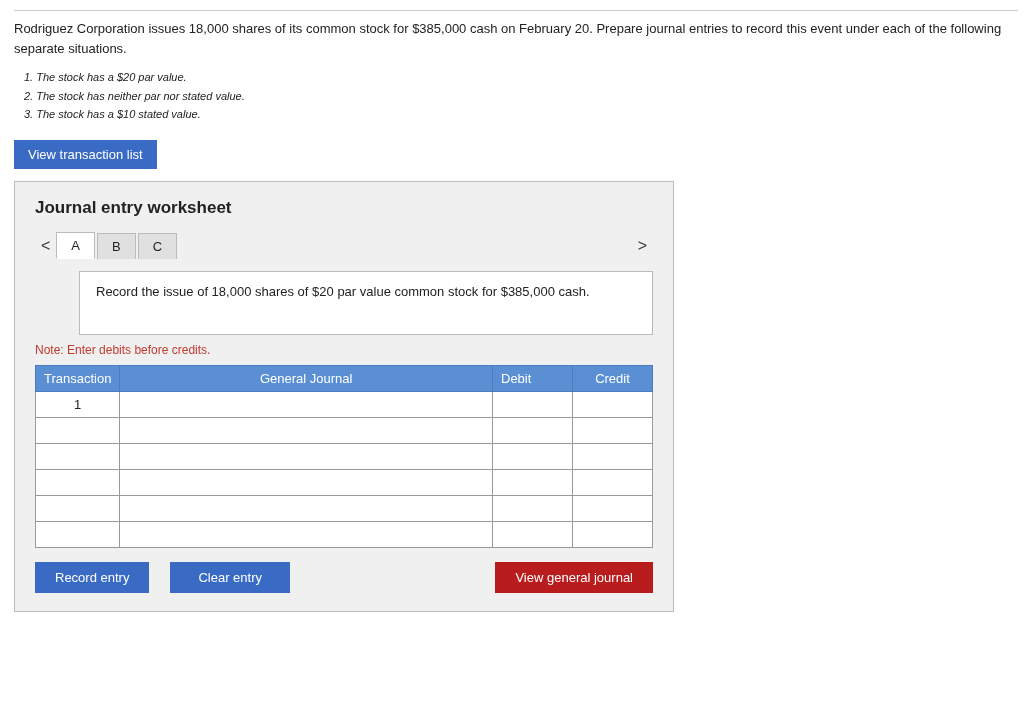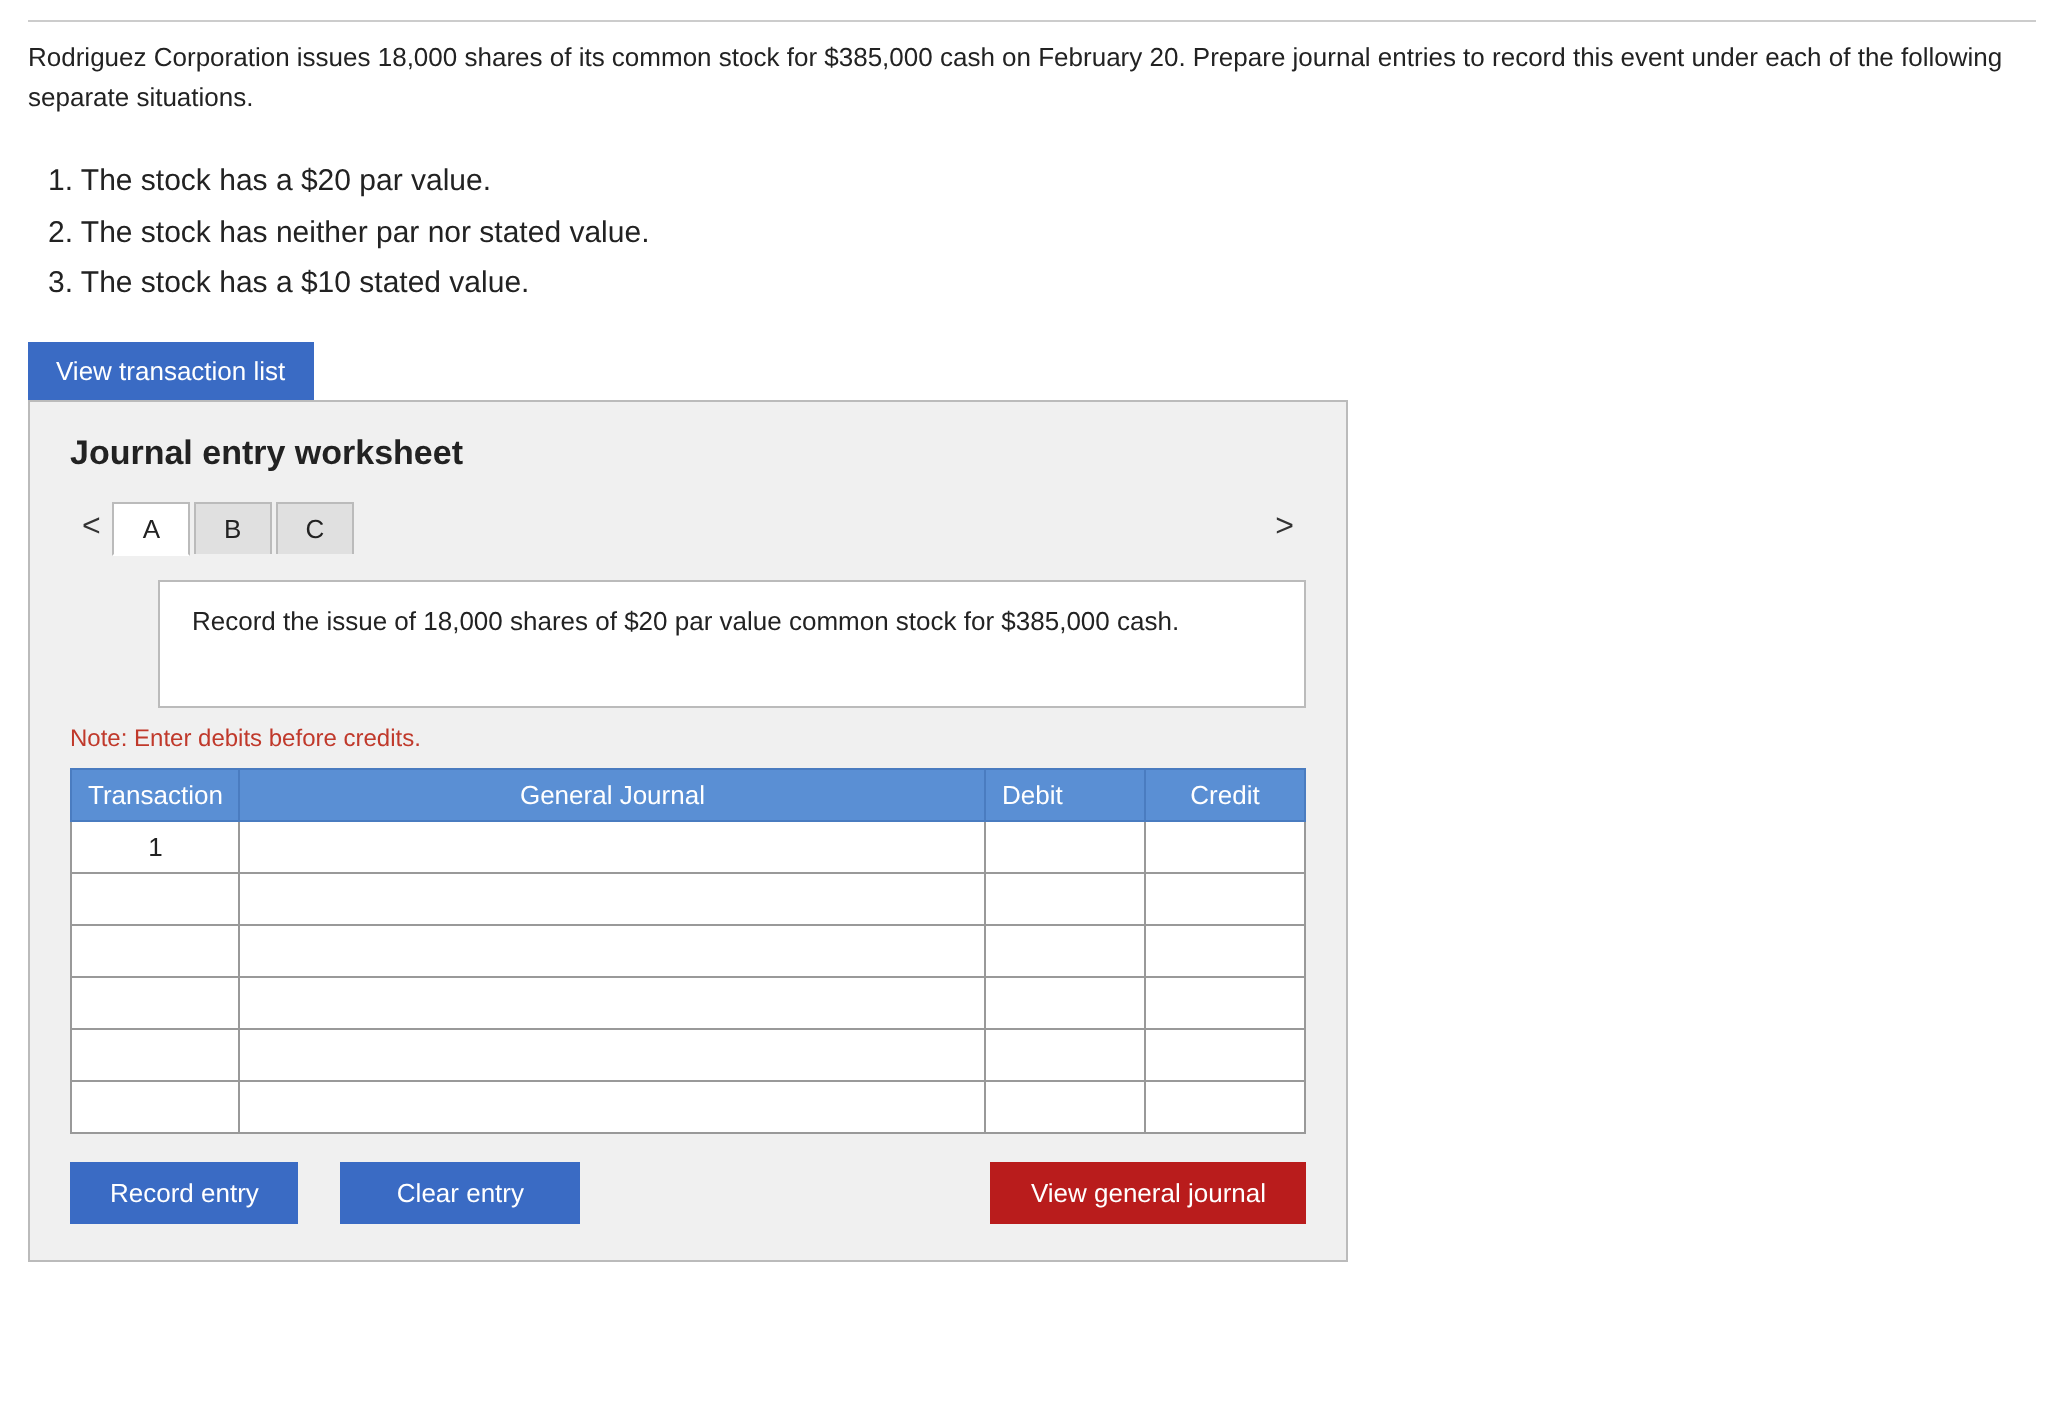--- a/index.html
+++ b/index.html
@@ -8,37 +8,37 @@
       font-size: 13px;
       background: #fff;
       color: #222;
       padding: 10px 14px;
       width: 1032px;
       min-height: 708px;
     }
     .problem-text {
       font-size: 13px;
       line-height: 1.5;
-      margin-bottom: 20px;
+      margin-bottom: 10px;
       border-top: 1px solid #ccc;
       padding-top: 8px;
     }
     .situations {
       margin: 10px 0 16px 10px;
       line-height: 1.7;
     }
-    .situations p { font-size: 15px; }
+    .situations p { font-size: 11px; font-style: italic; }
     .btn-view-transaction {
       background: #3a6bc4;
       color: #fff;
       border: none;
       padding: 7px 14px;
       font-size: 13px;
       cursor: pointer;
-      margin-bottom: 0;
+      margin-bottom: 12px;
       display: inline-block;
     }
     .worksheet-container {
       border: 1px solid #bbb;
       background: #f0f0f0;
       padding: 16px 20px 18px 20px;
       max-width: 660px;
     }
     .worksheet-title {
       font-size: 17px;

